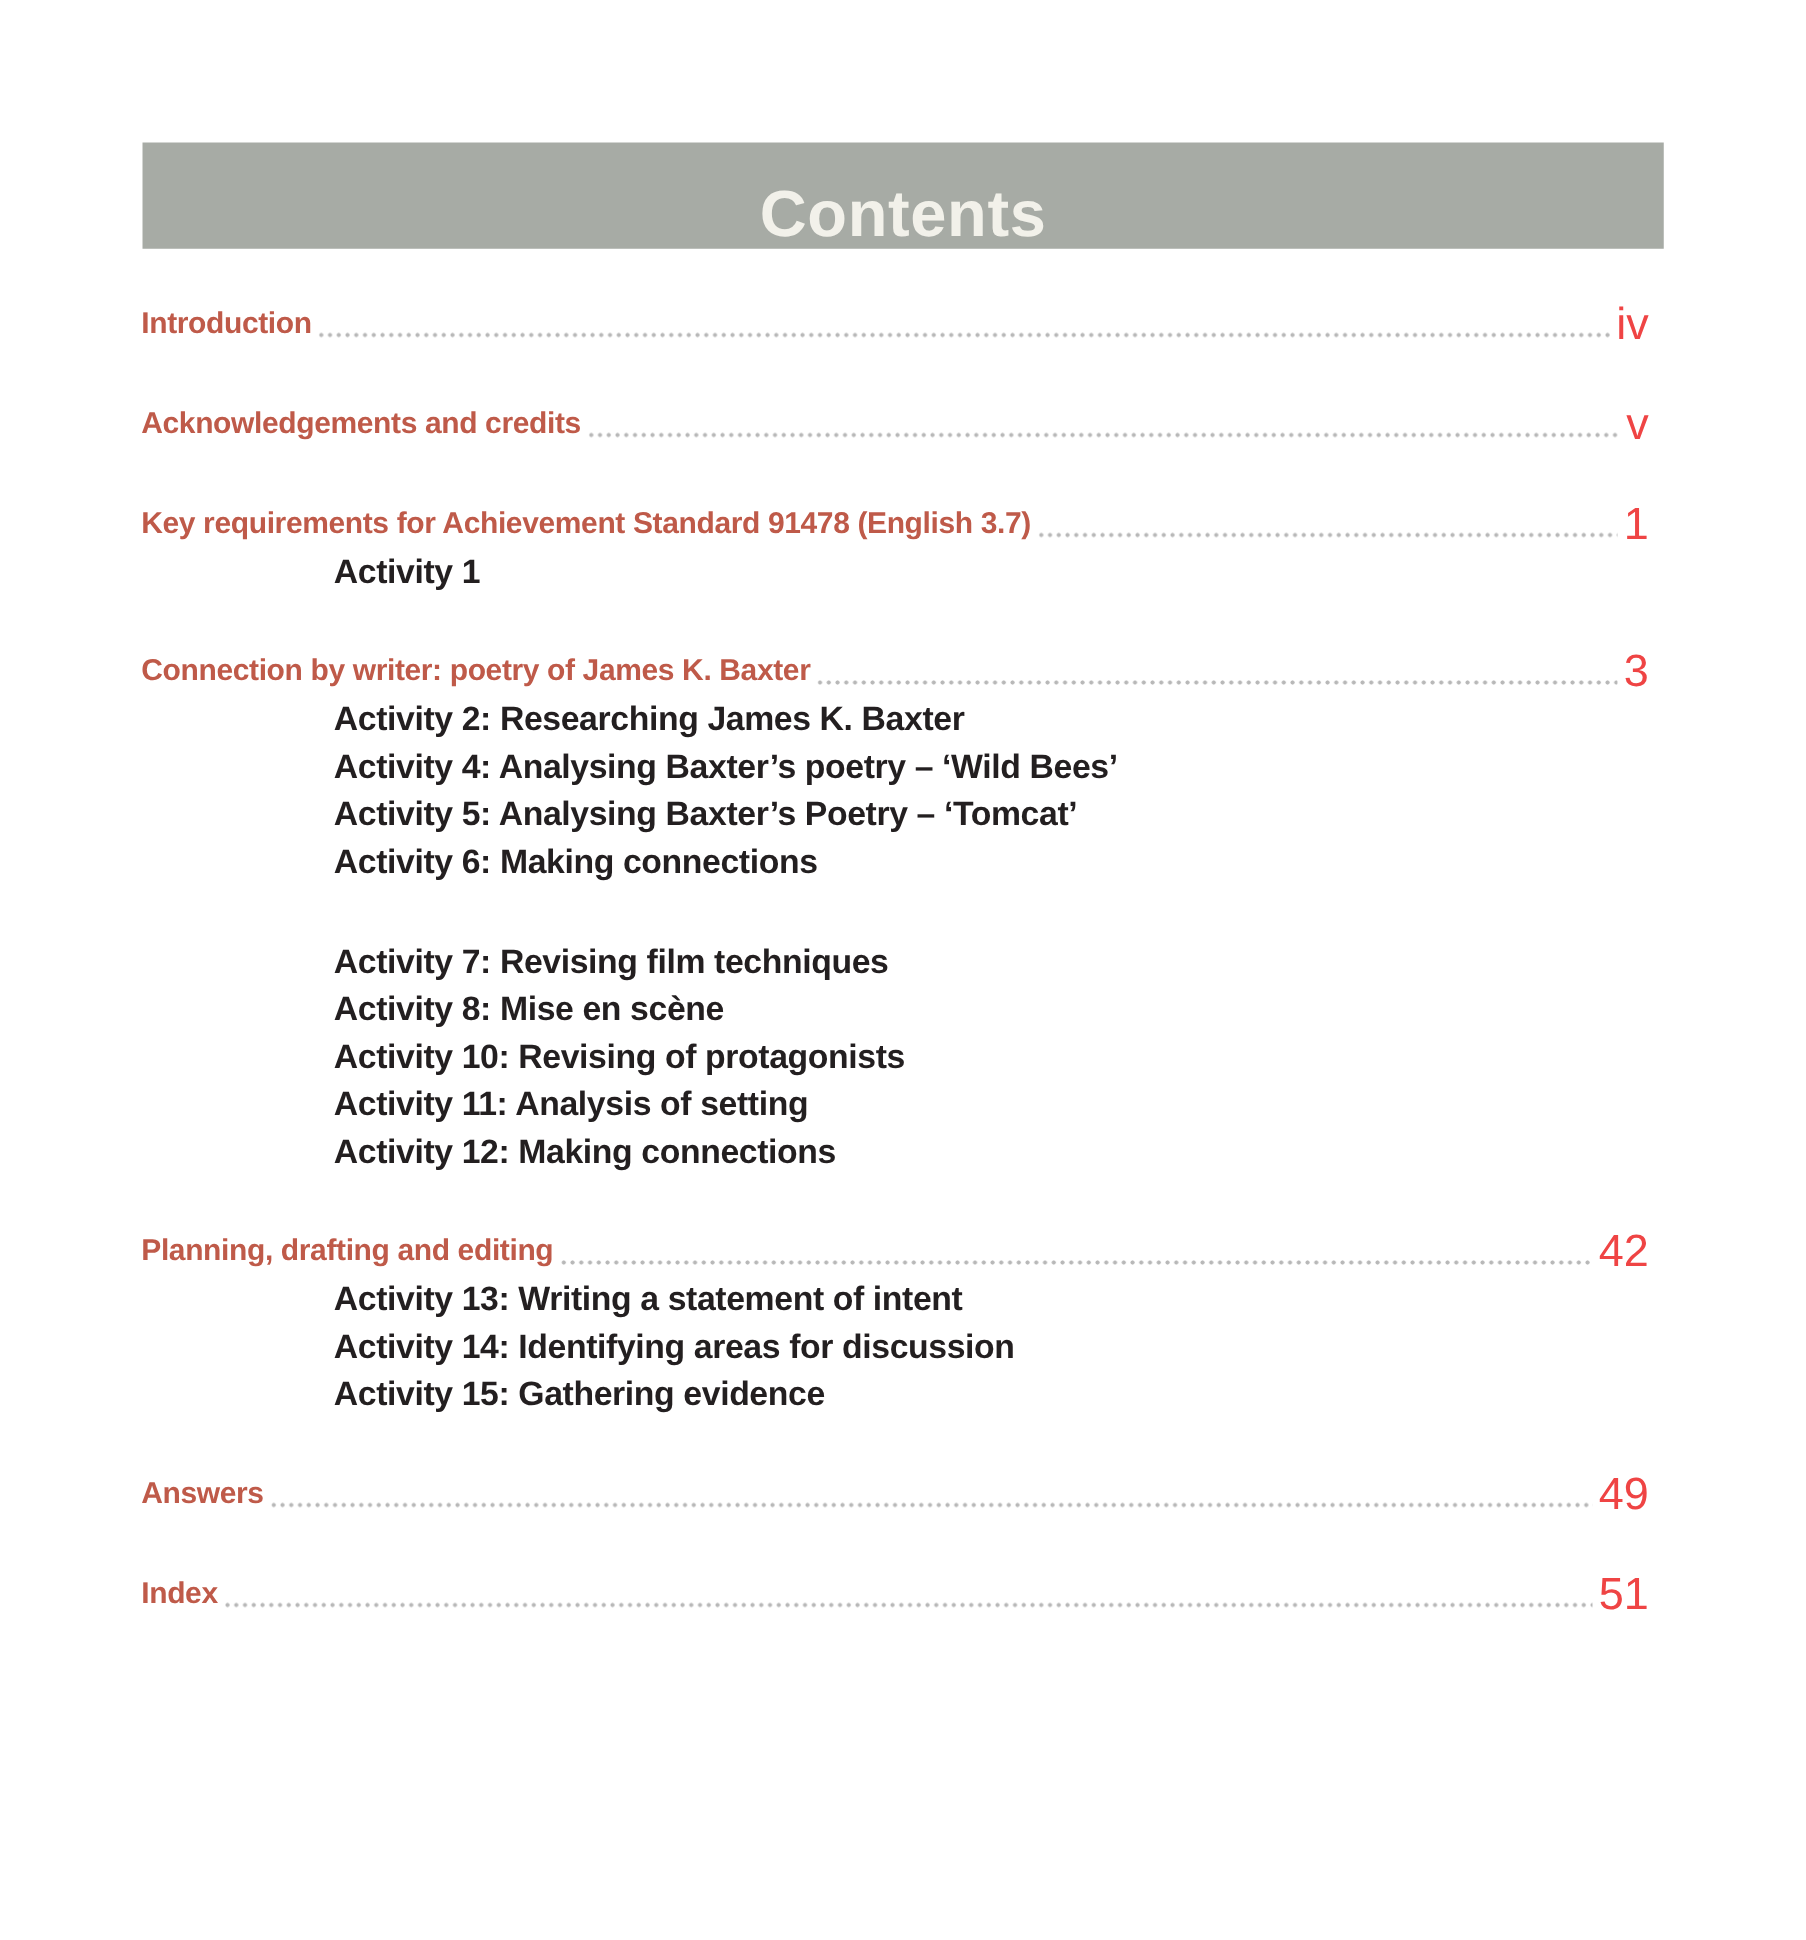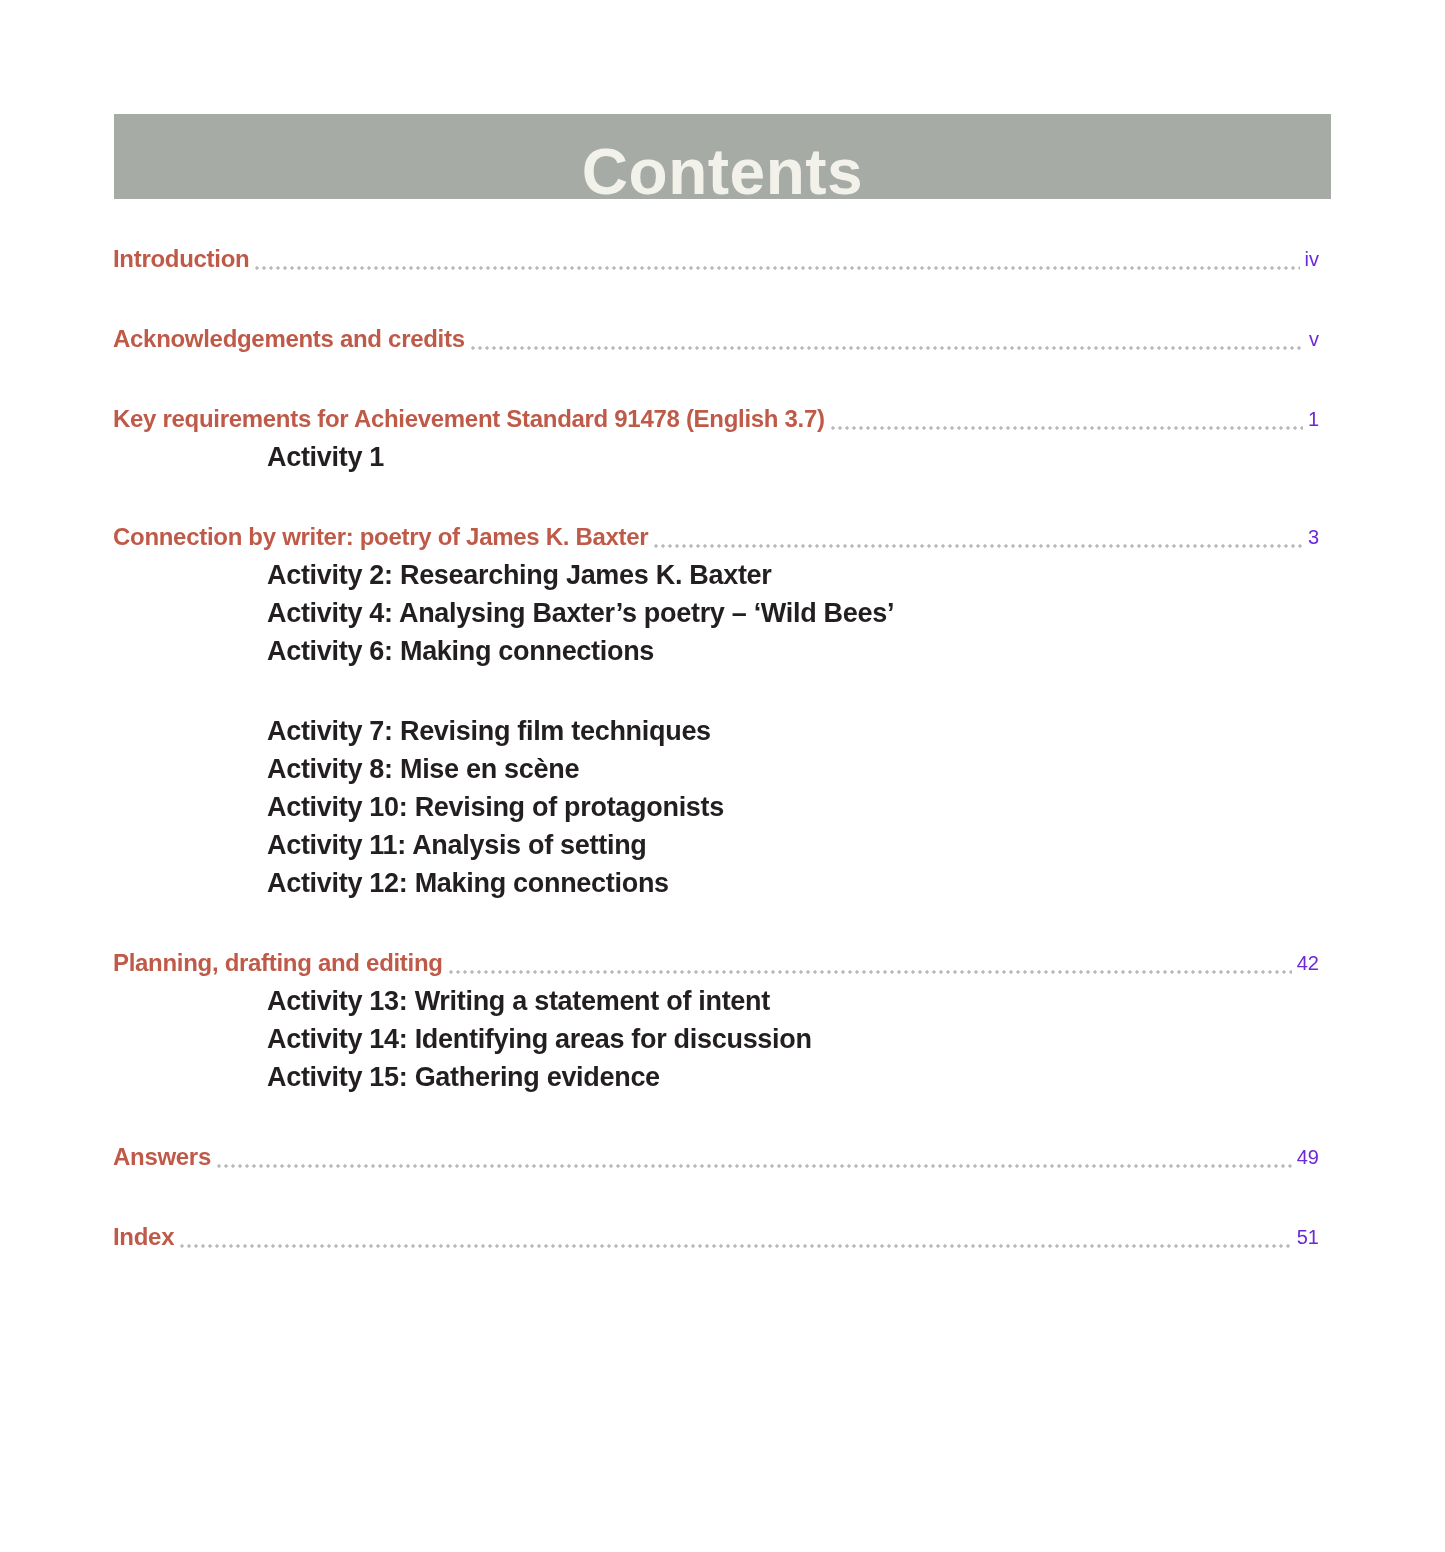--- a/index.html
+++ b/index.html
@@ -20,21 +20,21 @@
     left: 114px;
     top: 114px;
     width: 1217px;
     height: 85px;
     background: #a7aba5;
     display: flex;
     align-items: center;
     justify-content: center;
   }
   .header-title {
-    font-size: 64px;
+    font-size: 52px;
     font-weight: bold;
     color: #f2f1ea;
     letter-spacing: 0.5px;
     margin-top: 30px;
   }
   .toc {
     position: absolute;
     left: 113px;
     top: 240px;
     width: 1218px;
@@ -58,23 +58,23 @@
   }
   .leader {
     flex: 1;
     height: 4px;
     margin: 0 5px 8px 6px;
     background-image: radial-gradient(circle at 2px 2px, #b8b8b8 1.4px, transparent 1.9px);
     background-size: 7px 4px;
     background-repeat: repeat-x;
   }
   .entry-page {
-    font-size: 20px;
+    font-size: 36px;
     line-height: 38px;
-    color: #6d28d9;
+    color: #ef4444;
     white-space: nowrap;
   }
   .activities {
     margin-left: 154px;
   }
   .activity {
     font-size: 27px;
     line-height: 38px;
     font-weight: bold;
     color: #231f20;
@@ -125,20 +125,21 @@
     <div class="toc-entry">
       <div class="entry-row">
         <span class="entry-title">Connection by writer: poetry of James K. Baxter</span>
         <span class="leader"></span>
         <span class="entry-page">3</span>
       </div>
       <div class="activities">
 
       <div class="activity">Activity 2: Researching James K. Baxter</div>
           <div class="activity">Activity 4: Analysing Baxter’s poetry – ‘Wild Bees’</div>
+          <div class="activity">Activity 5: Analysing Baxter’s Poetry – ‘Tomcat’</div>
           <div class="activity">Activity 6: Making connections</div>
         </div>
     </div>
 
     <div class="toc-entry">
       <div class="activities">
 
       <div class="activity">Activity 7: Revising film techniques</div>
           <div class="activity">Activity 8: Mise en scène</div>
           <div class="activity">Activity 10: Revising of protagonists</div>

